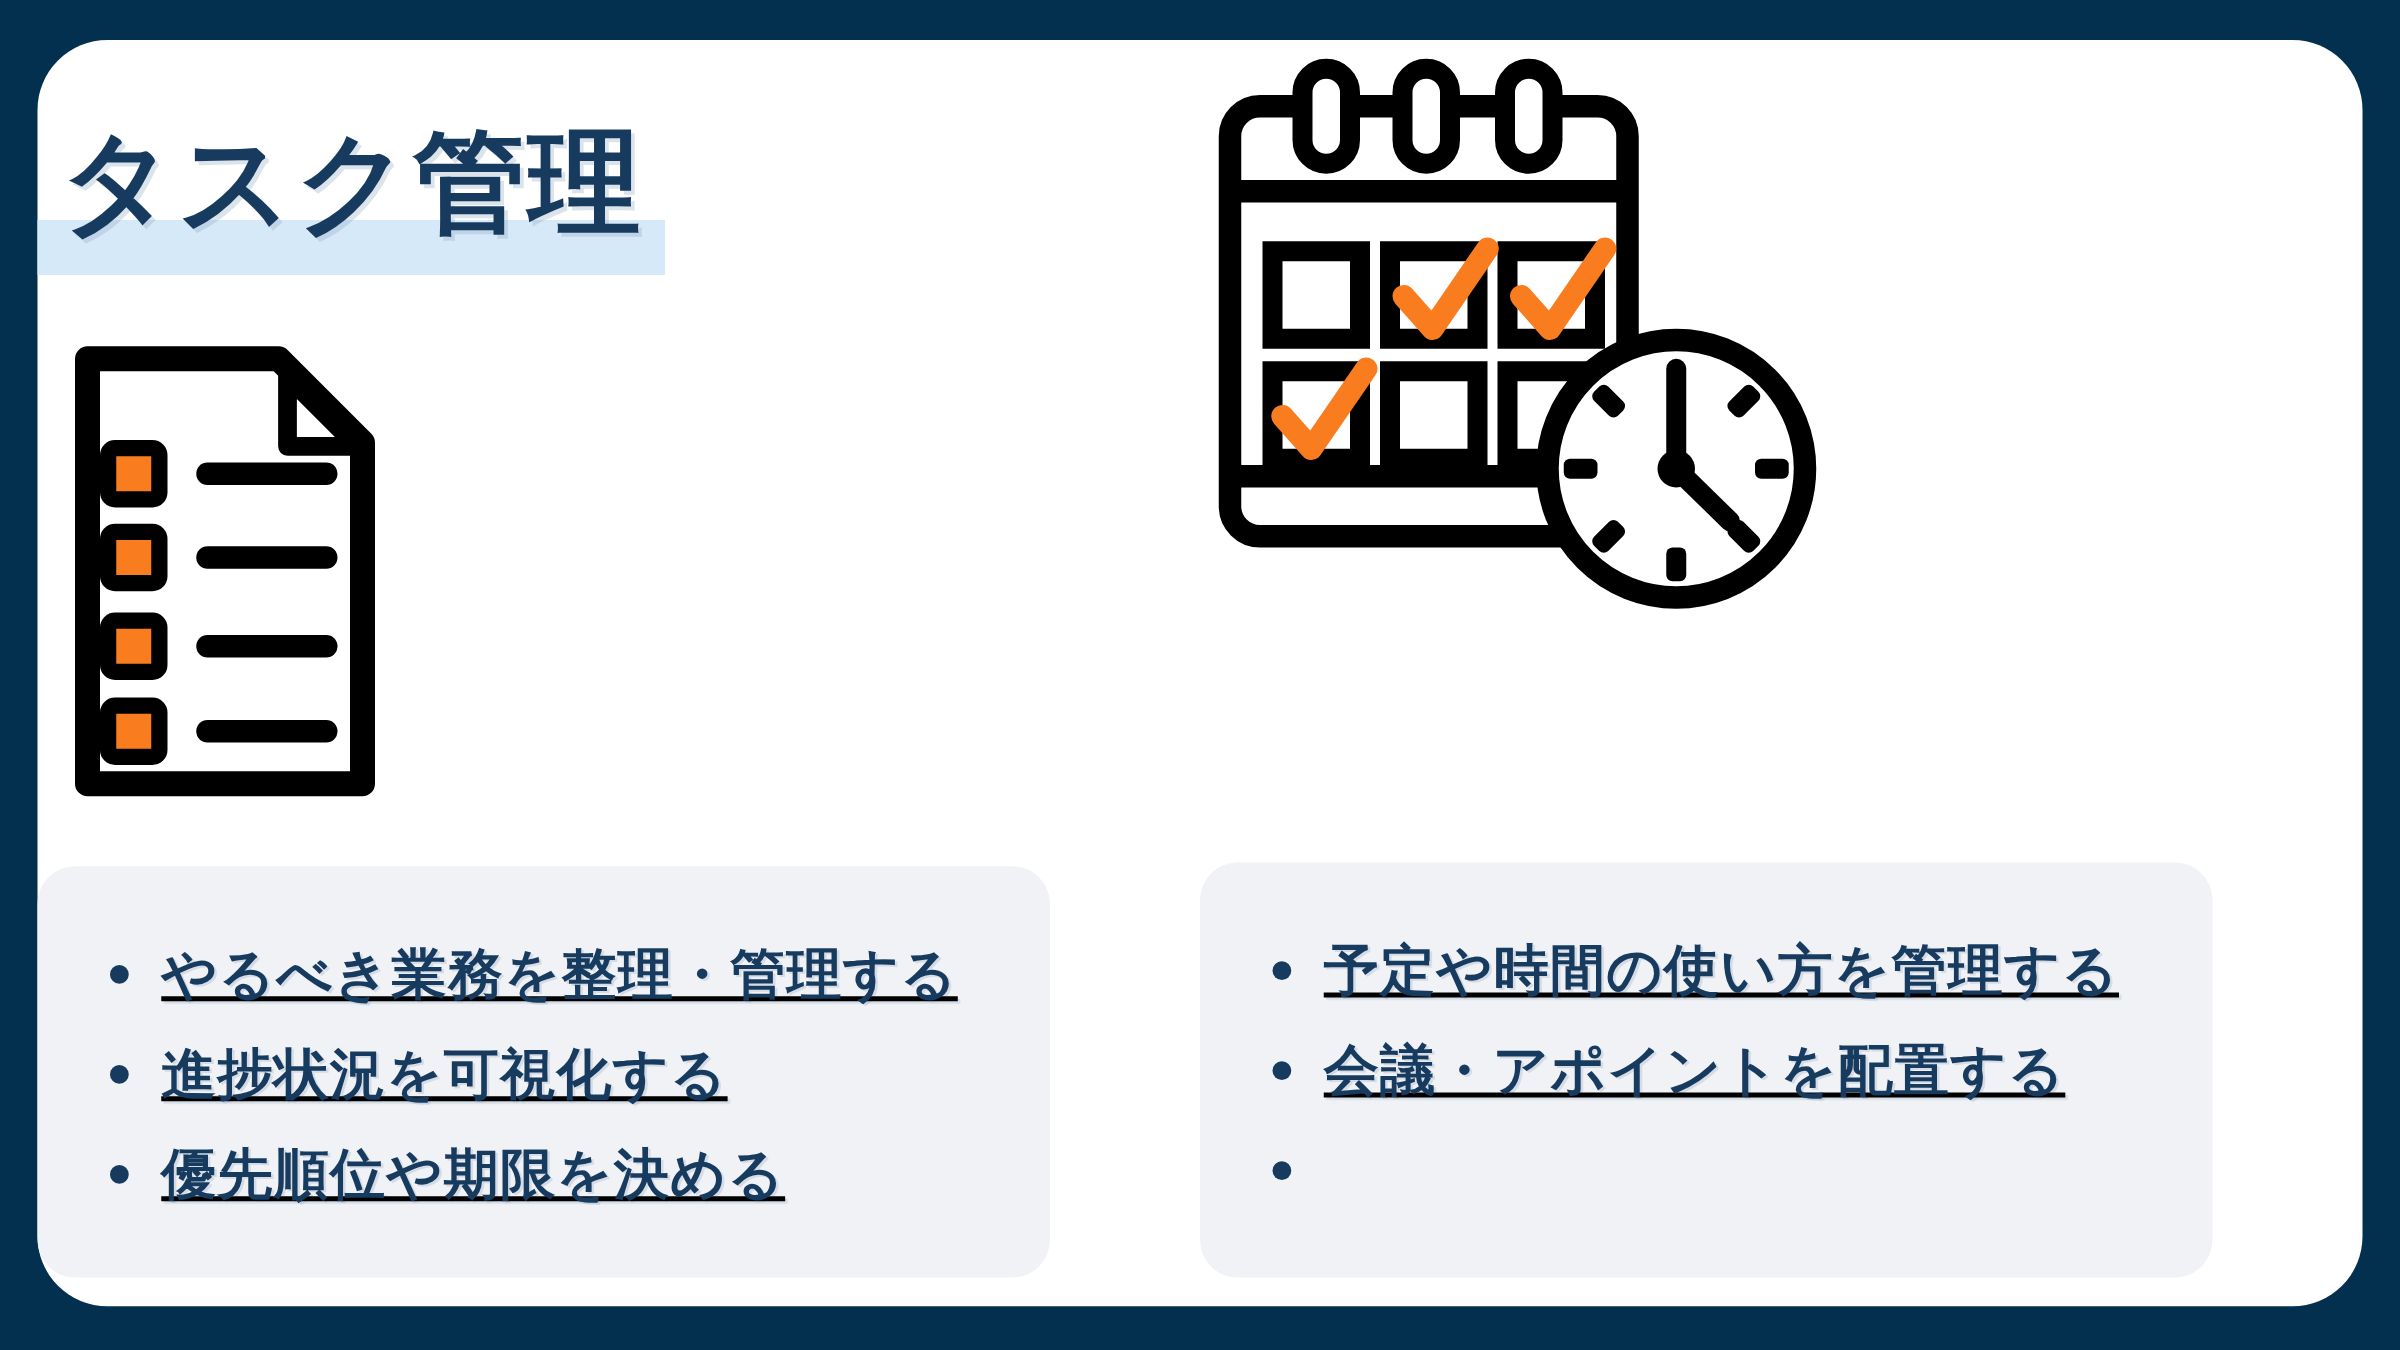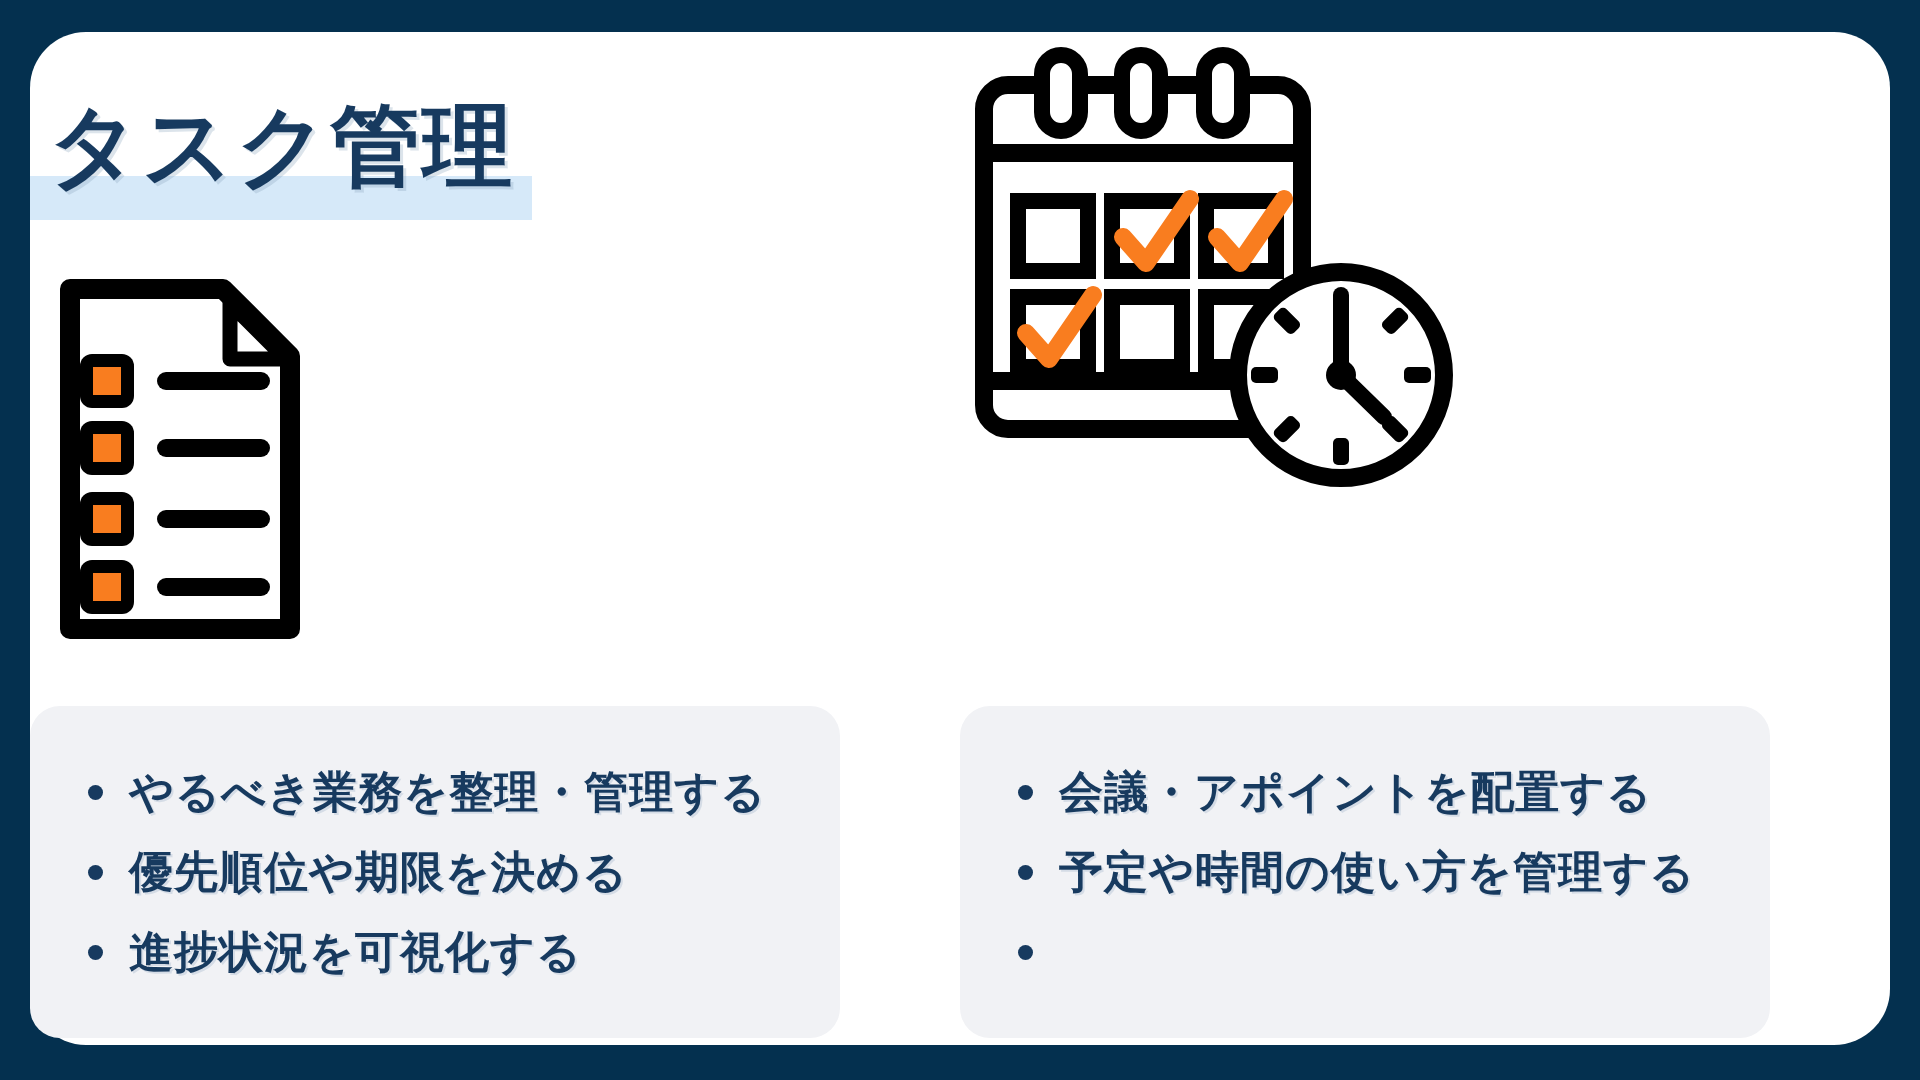--- a/index.html
+++ b/index.html
@@ -49,26 +49,27 @@
     white-space:nowrap;
   }
   .icon-area{
     height:478px;
     display:flex;
     align-items:center;
     justify-content:center;
   }
   .info-box{
     margin-top:auto;
-    margin-bottom:7px;
+    margin-bottom:23px;
     width:810px;
     height:332px;
     background:var(--box-gray);
     border-radius:30px;
     padding:46px 30px 0 58px;
+    text-decoration:underline;
   }
   .bullet-row{
     display:flex;
     align-items:center;
     height:80px;
   }
   .dot{
     width:15px;
     height:15px;
     border-radius:50%;
@@ -122,25 +123,25 @@
       </svg>
     </div>
 
     <div class="info-box">
       <div class="bullet-row">
         <span class="dot"></span>
         <span class="bullet-text">やるべき業務を整理・管理する</span>
       </div>
       <div class="bullet-row">
         <span class="dot"></span>
+        <span class="bullet-text">進捗状況を可視化する</span>
+      </div>
+      <div class="bullet-row">
+        <span class="dot"></span>
         <span class="bullet-text">優先順位や期限を決める</span>
-      </div>
-      <div class="bullet-row">
-        <span class="dot"></span>
-        <span class="bullet-text">進捗状況を可視化する</span>
       </div>
     </div>
   </div>
 
   <div class="column">
 
     <div class="icon-area">
 
       <svg width="500" height="460" viewBox="0 0 500 460">
 
@@ -178,25 +179,25 @@
 
         <rect x="373" y="246" width="16" height="96" rx="8" fill="#000000"></rect>
         <line x1="381" y1="334" x2="424" y2="376" stroke="#000000" stroke-width="16" stroke-linecap="round"></line>
         <circle cx="381" cy="334" r="15" fill="#000000"></circle>
       </svg>
     </div>
 
     <div class="info-box">
       <div class="bullet-row">
         <span class="dot"></span>
+        <span class="bullet-text">予定や時間の使い方を管理する</span>
+      </div>
+      <div class="bullet-row">
+        <span class="dot"></span>
         <span class="bullet-text">会議・アポイントを配置する</span>
       </div>
       <div class="bullet-row">
         <span class="dot"></span>
-        <span class="bullet-text">予定や時間の使い方を管理する</span>
-      </div>
-      <div class="bullet-row">
-        <span class="dot"></span>
       </div>
     </div>
   </div>
 
 </div>
 
 </body></html>

